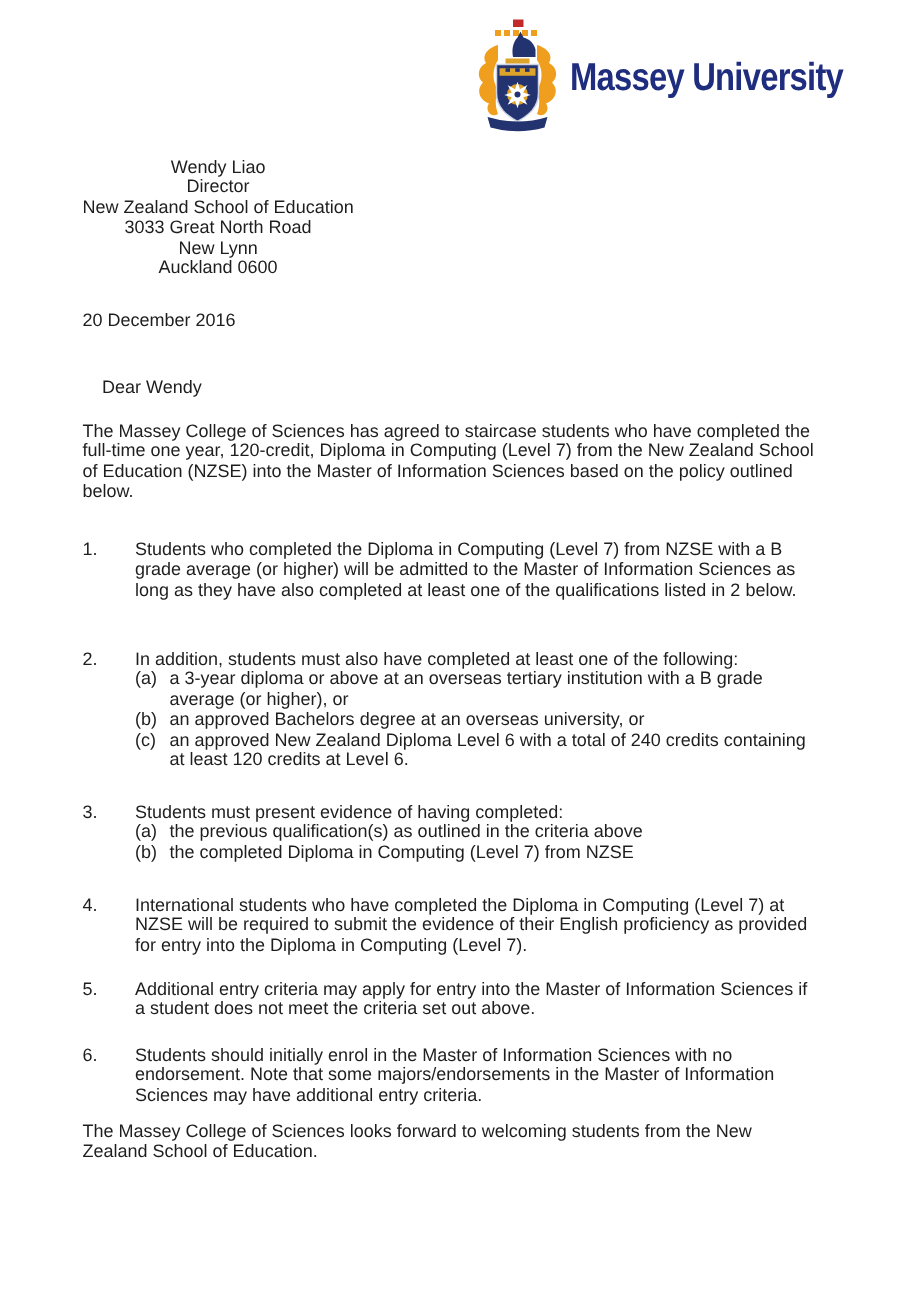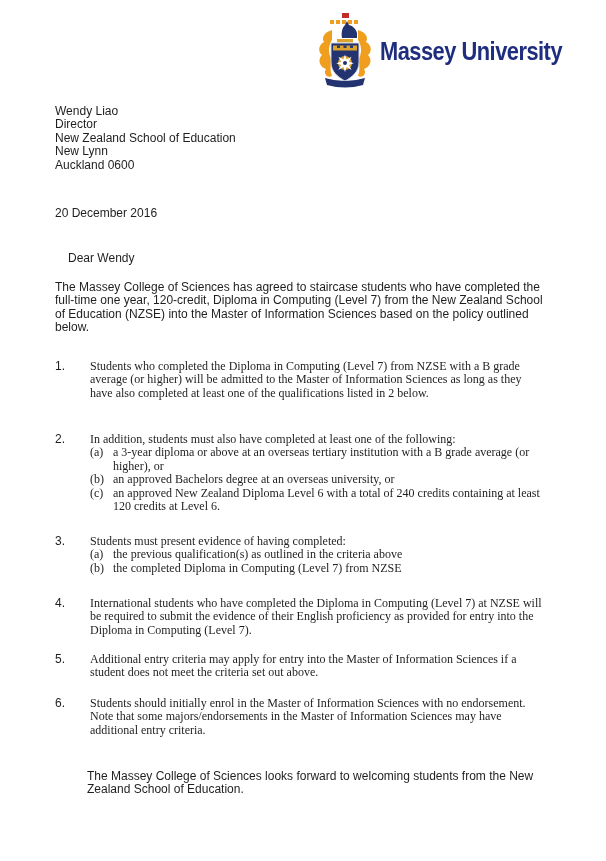--- a/index.html
+++ b/index.html
@@ -16,30 +16,30 @@
   .crest{width:56px;height:76px;flex:0 0 auto;}
   .wordmark{
     font-weight:bold;font-size:26px;line-height:26px;
     color:#1e2d7e;letter-spacing:-0.6px;white-space:nowrap;
     transform:scaleX(0.84);transform-origin:left center;
     margin-left:7px;margin-top:26px;
   }
 
   
   .tx{font-size:12px;line-height:13.4px;}
-  .recipient{position:absolute;left:55px;top:105px;}
+  .recipient{position:absolute;left:55px;top:105px;text-align:center;}
   .date{position:absolute;left:55px;top:207px;}
   .salutation{position:absolute;left:68px;top:252px;}
   .para-open{position:absolute;left:55px;top:281px;width:492px;}
-  .para-close{position:absolute;left:55px;top:770px;width:492px;margin-left:32px;}
+  .para-close{position:absolute;left:55px;top:748px;width:492px;}
 
   .list{position:absolute;left:55px;width:492px;}
   .item{display:flex;}
   .item .num{flex:0 0 35px;}
-  .item .content{flex:1;font-family:Liberation Serif, serif;}
+  .item .content{flex:1;}
   .sub{display:flex;}
   .sub .sub-label{flex:0 0 23px;}
   .sub .sub-text{flex:1;}
 
   .i1{top:360px;} .i2{top:433px;} .i3{top:535px;}
   .i4{top:597px;} .i5{top:653px;} .i6{top:697px;}
 </style>
 </head>
 <body>
 
@@ -81,20 +81,21 @@
 
       <path d="M7 66 q20 6 40 0 l-2 7 q-18 5 -36 0 z" fill="#23336f"></path>
     </svg>
     <div class="wordmark">Massey University</div>
   </div>
 
   <div class="recipient tx">
     <div>Wendy Liao</div>
     <div>Director</div>
     <div>New Zealand School of Education</div>
+    <div>3033 Great North Road</div>
     <div>New Lynn</div>
     <div>Auckland 0600</div>
   </div>
 
   <div class="date tx">20 December 2016</div>
 
   <div class="salutation tx">Dear Wendy</div>
 
   <div class="para-open tx">The Massey College of Sciences has agreed to staircase students who have completed the full-time one year, 120-credit, Diploma in Computing (Level 7) from the New Zealand School of Education (NZSE) into the Master of Information Sciences based on the policy outlined below.</div>
 

